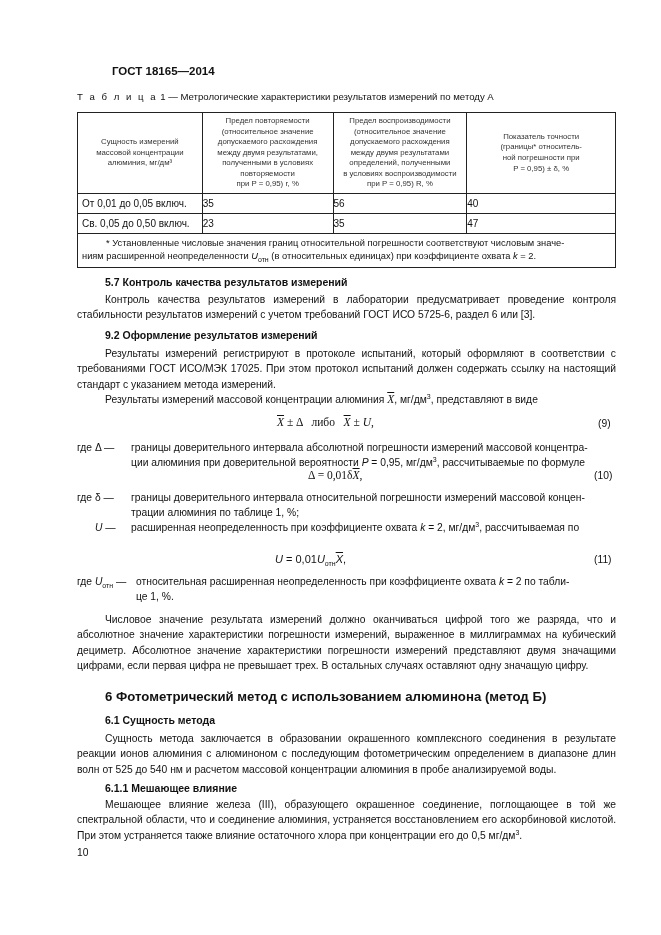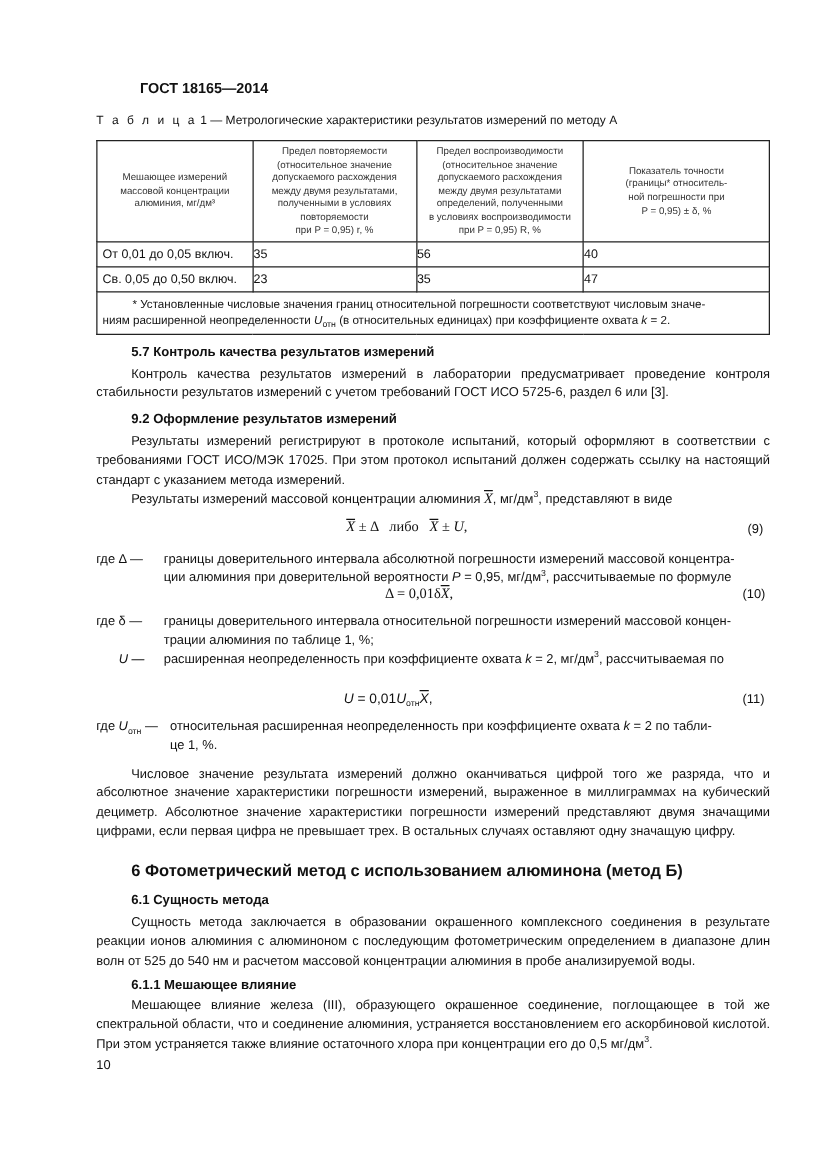--- a/index.html
+++ b/index.html
@@ -40,21 +40,21 @@
   <table class="t1">
     <colgroup>
       <col style="width:125px">
         <col style="width:131px">
         <col style="width:134px">
         <col style="width:149px">
     </colgroup>
     <tbody>
         <tr>
       <th>
-        <div>Мешающее измерений</div>
+        <div>Сущность измерений</div>
         <div>массовой концентрации</div>
         <div>алюминия, мг/дм³</div>
       </th>
       <th>
         <div>Предел повторяемости</div>
         <div>(относительное значение</div>
         <div>допускаемого расхождения</div>
         <div>между двумя результатами,</div>
         <div>полученными в условиях</div>
         <div>повторяемости</div>

